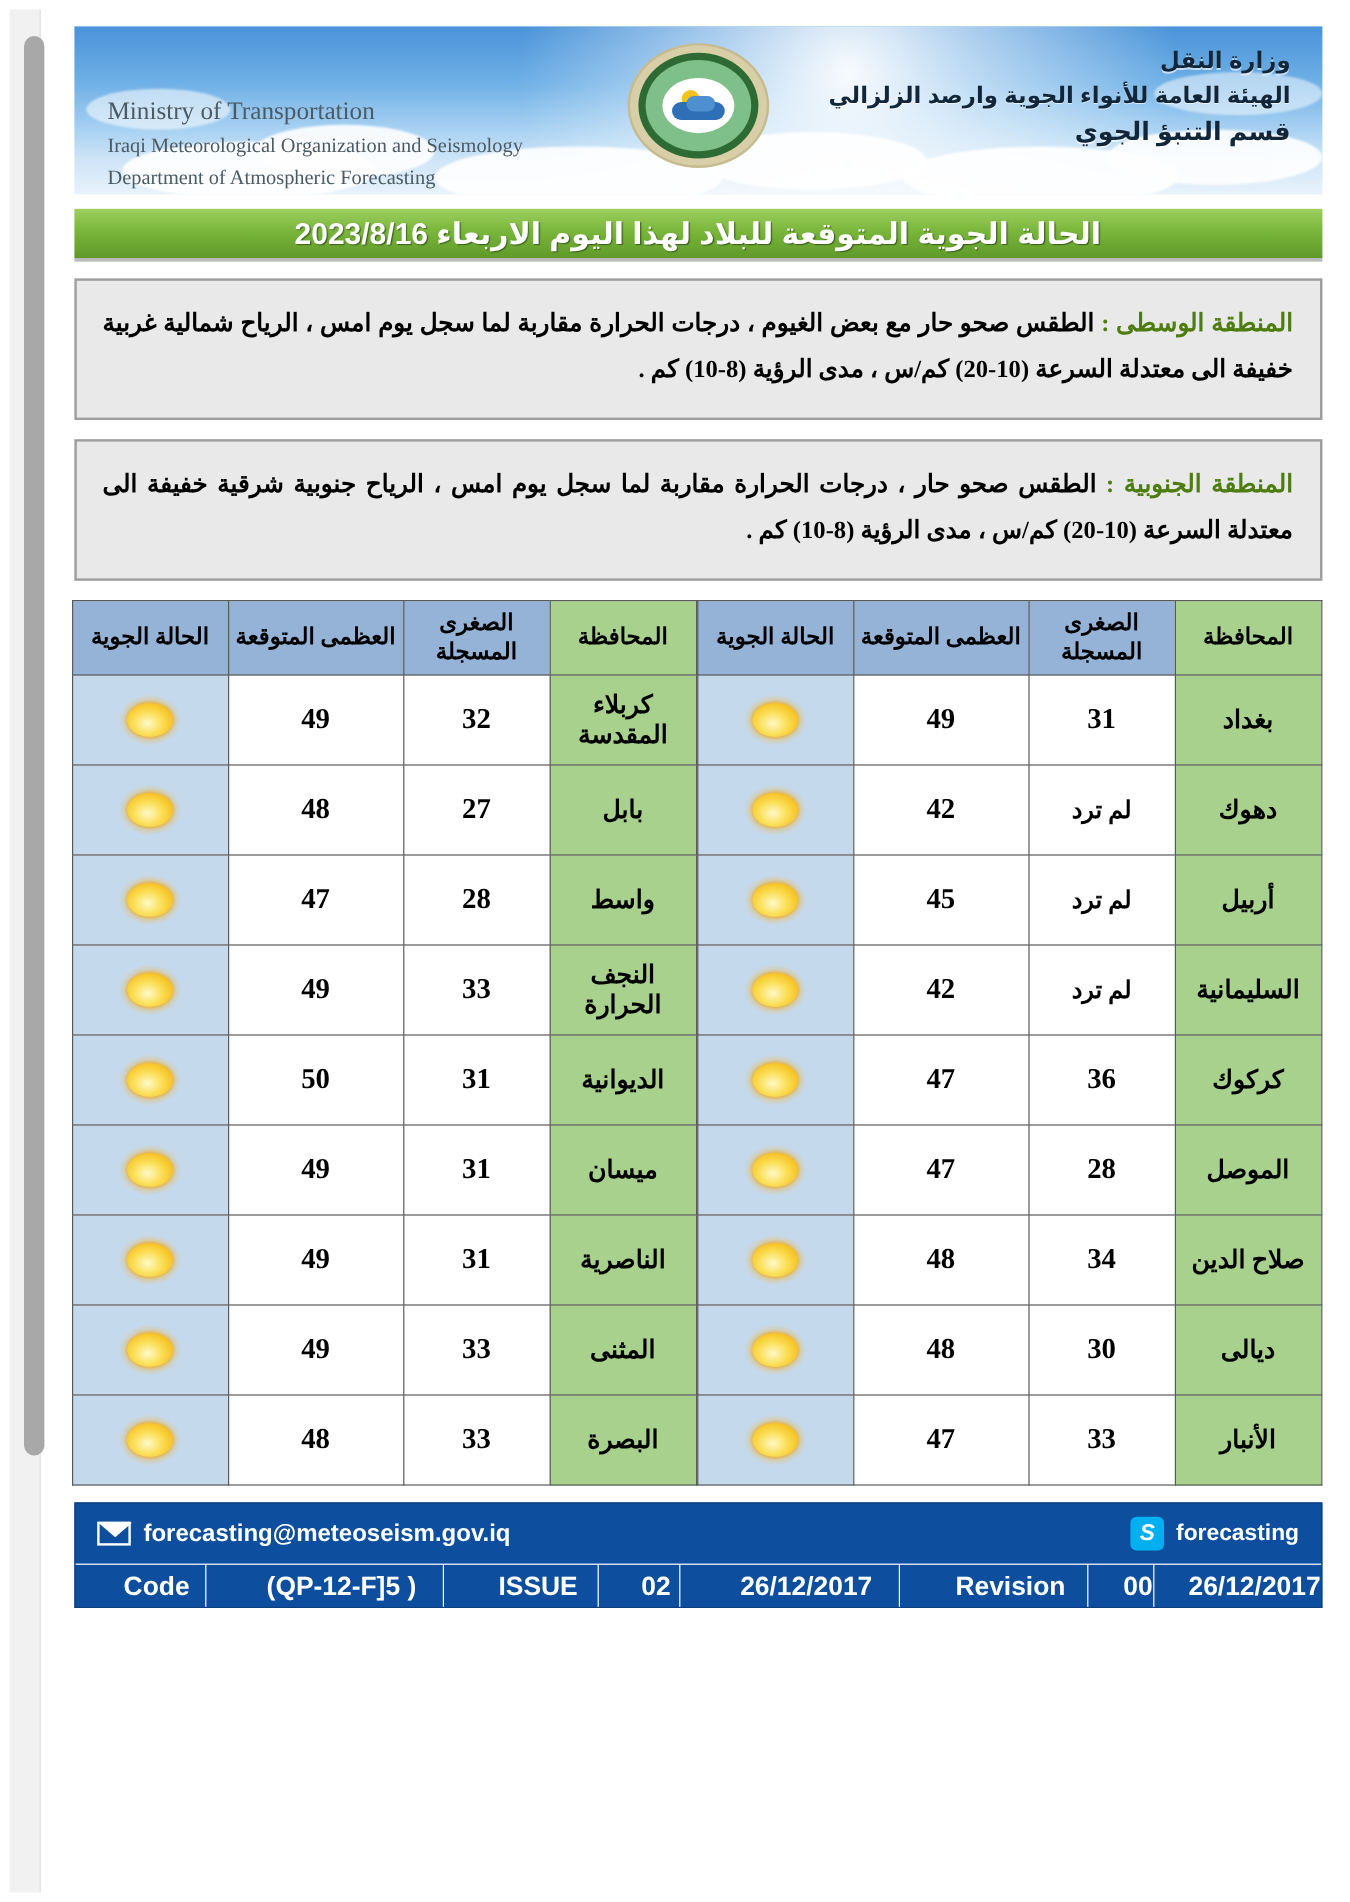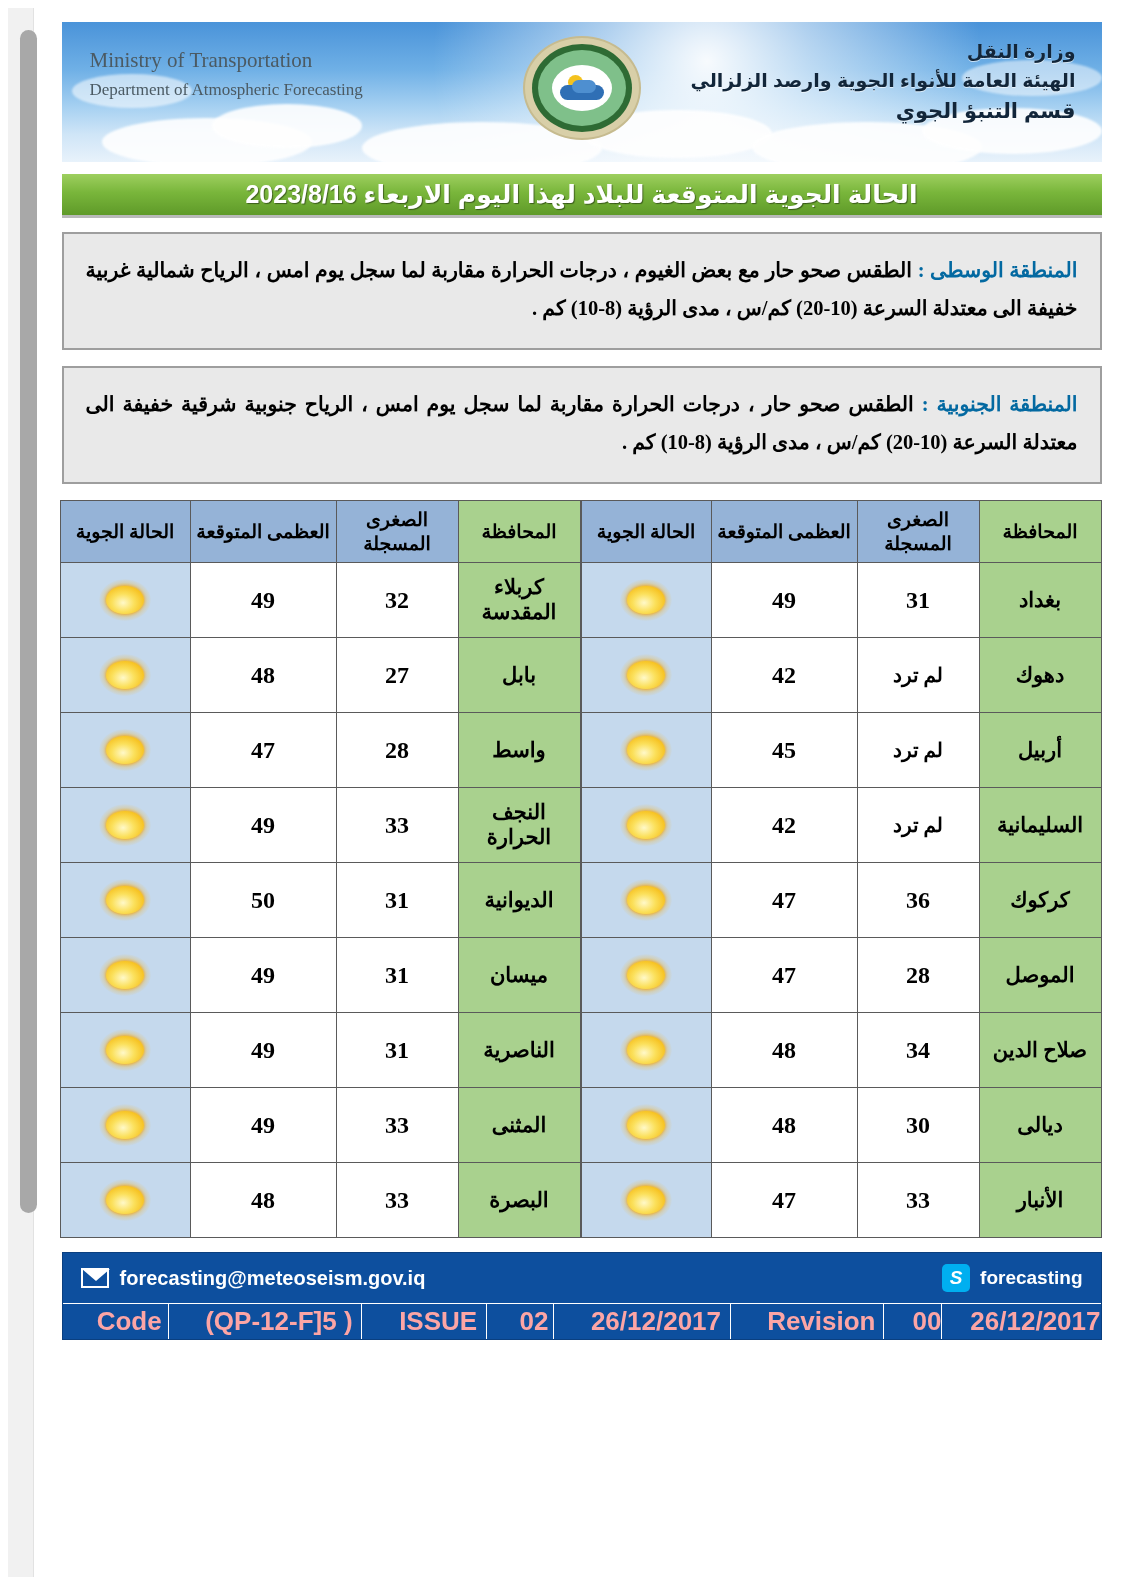--- a/index.html
+++ b/index.html
@@ -63,21 +63,21 @@
   }
   .banner-en {
     position: absolute;
     left: 28px; top: 22px;
     text-align: left;
     direction: ltr;
     font-family: "Liberation Serif", "DejaVu Serif", serif;
     color: #4b5a63;
     line-height: 1.55;
   }
-  .banner-en .l1 { font-size: 21px; }
+  .banner-en .l1 { font-size: 21px; margin-top: 32px; }
   .banner-en .l2 { font-size: 17px; }
   .banner-en .l3 { font-size: 17px; }
 
   .banner-ar {
     position: absolute;
     right: 26px; top: 16px;
     text-align: right;
     direction: rtl;
     color: #12263a;
     font-weight: bold;
@@ -161,21 +161,21 @@
 
   .region-text {
     font-size: 20.5px;
     font-weight: bold;
     line-height: 1.85;
     color: #000000;
     text-align: justify;
     width: 100%;
     font-family: "Liberation Serif", "DejaVu Serif", serif;
   }
-  .region-label { color: #0369a1; }
+  .region-label { color: #4d7c0f; }
 
   
   .tables {
     width: 1040px;
     margin: 6px auto 0 auto;
     display: flex;
     gap: 0px;
     direction: rtl;
   }
   table.wx {
@@ -304,22 +304,22 @@
     display: flex; align-items: center; justify-content: center;
   }
   .f-skype .sname { color: #ffffff; font-size: 19px; font-weight: bold; }
 
   .footer-code {
     display: flex;
     border-top: 1px solid #ffffff;
     height: 36px;
   }
   .footer-code div {
-    color: #fca5a5;
-    font-size: 26px;
+    color: #ffffff;
+    font-size: 22px;
     font-weight: bold;
     display: flex; align-items: center; justify-content: center;
     border-right: 1px solid #ffffff;
     white-space: nowrap;
     padding-left: 28px;
   }
   .footer-code div:last-child { border-right: none; }
   .fc-code   { width: 118px; }
   .fc-codev  { width: 218px; }
   .fc-issue  { width: 140px; }
@@ -345,20 +345,21 @@
       <div class="cloud" style="left:150px; top:82px;  width:150px; height:44px;"></div>
       <div class="cloud" style="left:300px; top:100px; width:240px; height:52px;"></div>
       <div class="cloud" style="left:520px; top:88px;  width:190px; height:48px;"></div>
       <div class="cloud" style="left:690px; top:100px; width:230px; height:50px;"></div>
       <div class="cloud" style="left:860px; top:86px;  width:180px; height:46px;"></div>
       <div class="cloud" style="left:10px;  top:52px;  width:120px; height:34px; opacity:.55;"></div>
       <div class="cloud" style="left:900px; top:38px;  width:140px; height:36px; opacity:.5;"></div>
 
       <div class="banner-en">
         <div class="l1">Ministry of Transportation</div>
+        <div class="l2">Iraqi Meteorological Organization and Seismology</div>
         <div class="l3">Department of Atmospheric Forecasting</div>
       </div>
 
       <div class="emblem">
         <div class="emblem-ring2">
           <div class="emblem-ring3">
             <div class="emblem-core">
               <div class="emblem-sun"></div>
               <div class="emblem-cloud1"></div>
               <div class="emblem-cloud2"></div>

